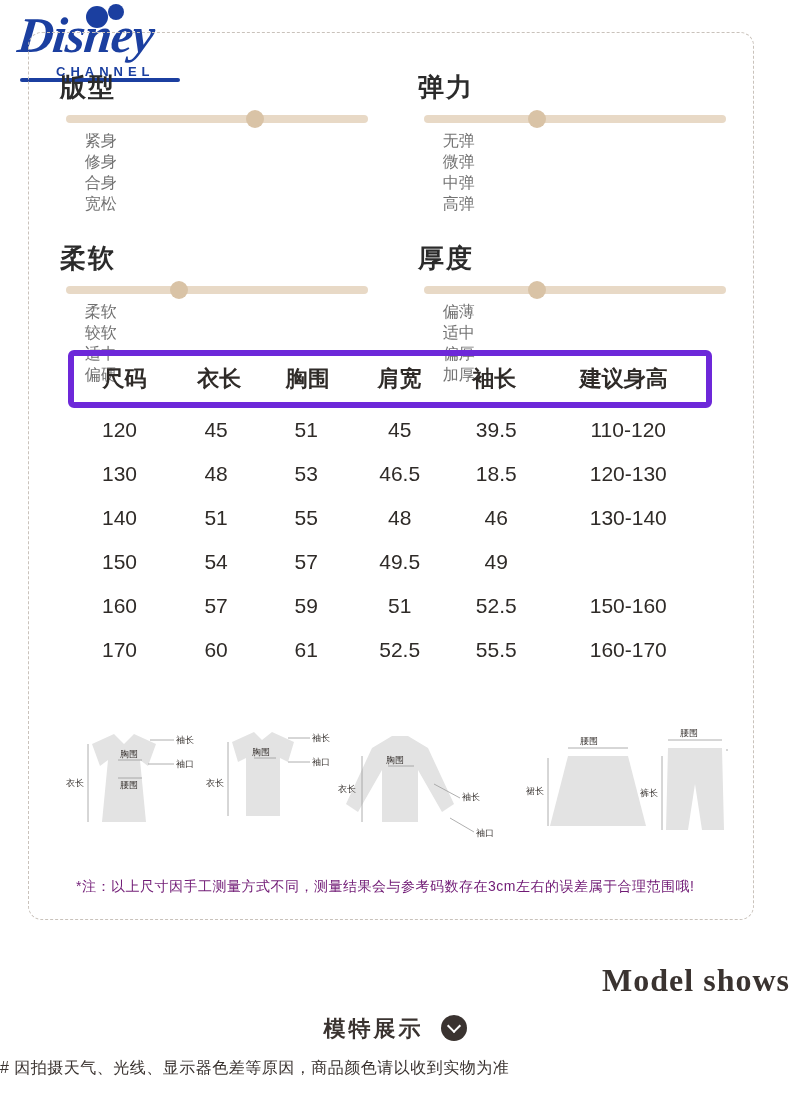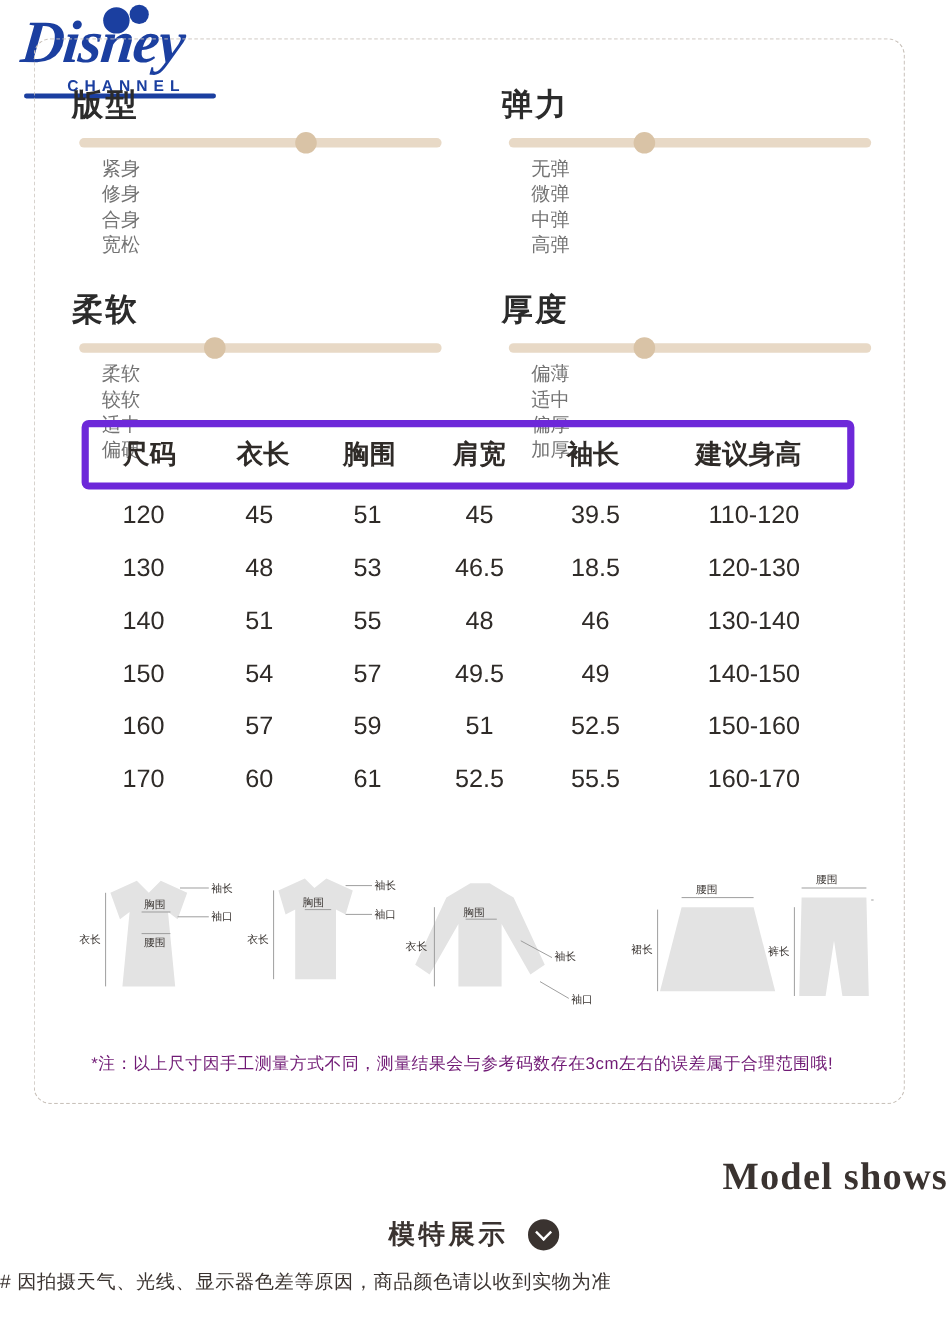--- a/index.html
+++ b/index.html
@@ -195,21 +195,20 @@
   .model-sub {
     position: absolute;
     top: 1014px;
     left: 0;
     width: 790px;
     text-align: center;
     font-size: 22px;
     font-weight: bold;
     color: #3a3330;
     letter-spacing: 3px;
-    font-family: Liberation Serif, serif;
   }
   .chevron-badge {
     display: inline-block;
     vertical-align: middle;
     width: 26px;
     height: 26px;
     border-radius: 50%;
     background: #3a3330;
     margin-left: 8px;
     position: relative;
@@ -338,21 +337,20 @@
     <div class="c3">48</div>
     <div class="c4">46</div>
     <div class="c5">130-140</div>
   </div>
   <div class="st-row">
     <div class="c0">150</div>
     <div class="c1">54</div>
     <div class="c2">57</div>
     <div class="c3">49.5</div>
     <div class="c4">49</div>
-    <div class="c5">140-150</div>
   </div>
   <div class="st-row">
     <div class="c0">160</div>
     <div class="c1">57</div>
     <div class="c2">59</div>
     <div class="c3">51</div>
     <div class="c4">52.5</div>
     <div class="c5">150-160</div>
   </div>
   <div class="st-row">

